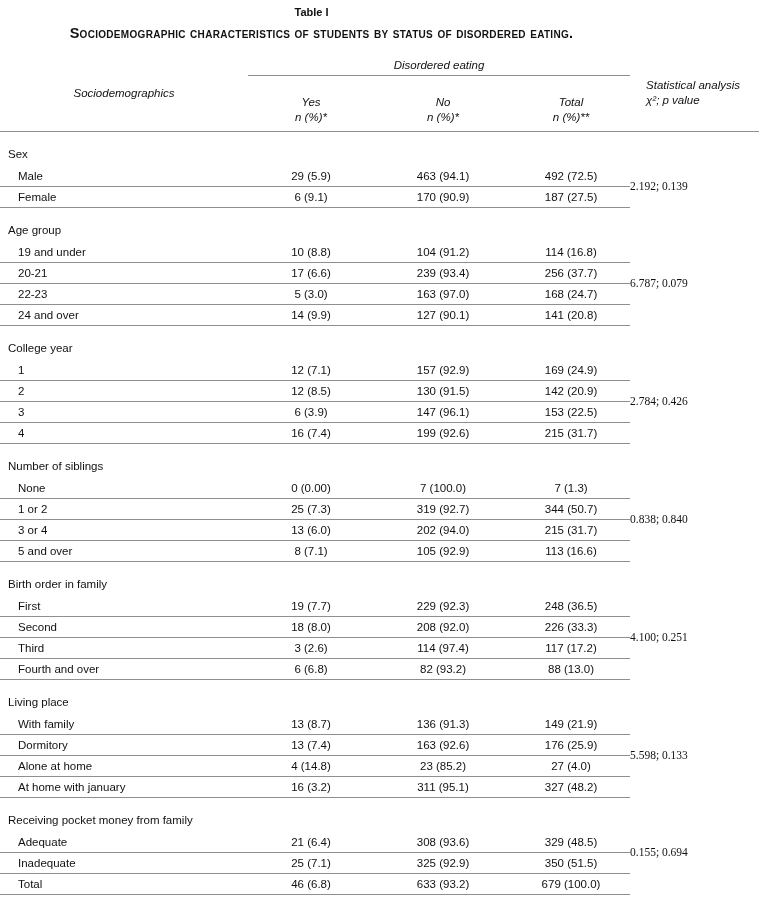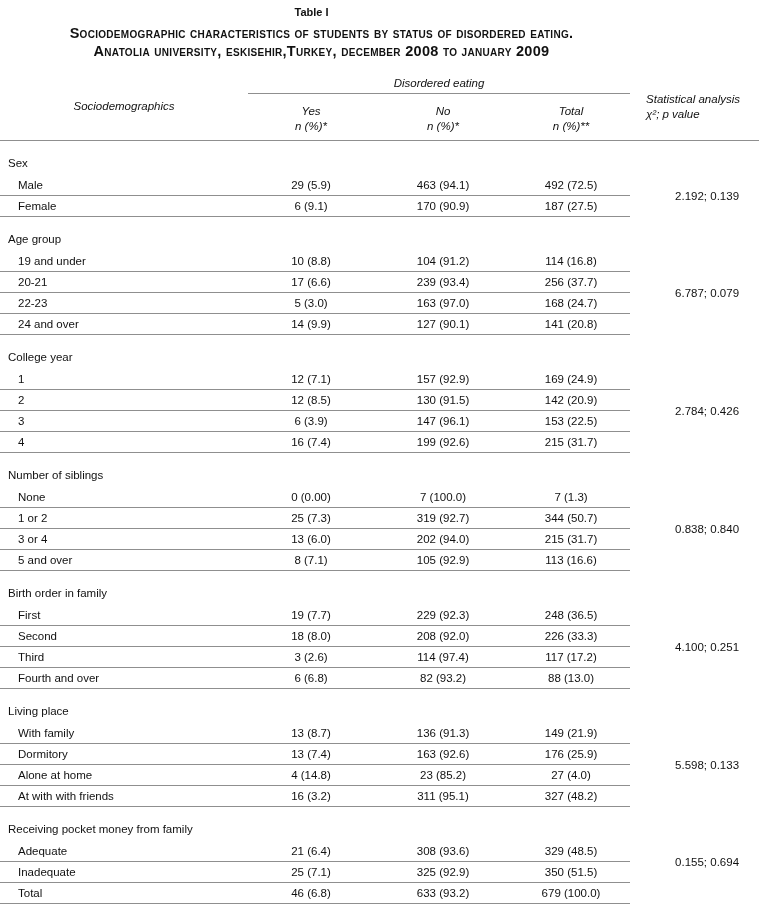--- a/index.html
+++ b/index.html
@@ -27,41 +27,40 @@
   .c-label { width: 248px; }
   .c-yes   { width: 126px; }
   .c-no    { width: 138px; }
   .c-total { width: 118px; }
   .c-stat  { width: 129px; }
 
   th, td { font-size: 11.5px; font-weight: 400; padding: 0; }
   thead th { font-style: italic; line-height: 1.3; vertical-align: middle; }
 
   .de-head { text-align: center; padding: 2px 0 2px; border-bottom: 1px solid #8f8f8f; }
-  .sub-head { text-align: center; padding: 10px 0 6px; }
+  .sub-head { text-align: center; padding: 19px 0 6px; }
   .soc-head { text-align: center; }
   .stat-head { text-align: left; padding-left: 16px; }
   .soc-head, .stat-head, .sub-head { border-bottom: 1px solid #8f8f8f; }
 
   tbody td { line-height: 14px; }
   .gl { padding: 15px 0 5px 8px; }
   .gs { border: none; }
   .rl { padding: 3px 0 3px 18px; border-bottom: 1px solid #8f8f8f; }
   .nm { text-align: center; padding: 3px 0; border-bottom: 1px solid #8f8f8f; }
-  .st { text-align: right; vertical-align: middle; padding-right: 20px; border: none; }
+  .st { text-align: left; vertical-align: middle; padding-right: 20px; border: none; font-family: Liberation Serif, serif; }
 </style>
 </head>
 <body>
 
 <div class="page">
 
   <div class="titles">
     <div class="table-label">Table I</div>
     <div class="title-line">Sociodemographic characteristics of students by status of disordered eating.</div>
-    <div class="title-line">Anatolia university, eskisehir,Turkey, december 2008 to january 2009</div>
   </div>
 
   <table class="t">
     <colgroup>
       <col class="c-label">
         <col class="c-yes">
         <col class="c-no">
         <col class="c-total">
         <col class="c-stat">
     </colgroup>
@@ -237,21 +236,21 @@
           <td class="nm">163 (92.6)</td>
           <td class="nm">176 (25.9)</td>
         </tr>
       <tr>
           <td class="rl">Alone at home</td>
           <td class="nm">4 (14.8)</td>
           <td class="nm">23 (85.2)</td>
           <td class="nm">27 (4.0)</td>
         </tr>
       <tr>
-          <td class="rl">At with with friends</td>
+          <td class="rl">At home with january</td>
           <td class="nm">16 (3.2)</td>
           <td class="nm">311 (95.1)</td>
           <td class="nm">327 (48.2)</td>
         </tr>
 
       <tr>
           <td class="gl" colspan="4">Receiving pocket money from family</td>
           <td class="gs"></td>
         </tr>
       <tr>

